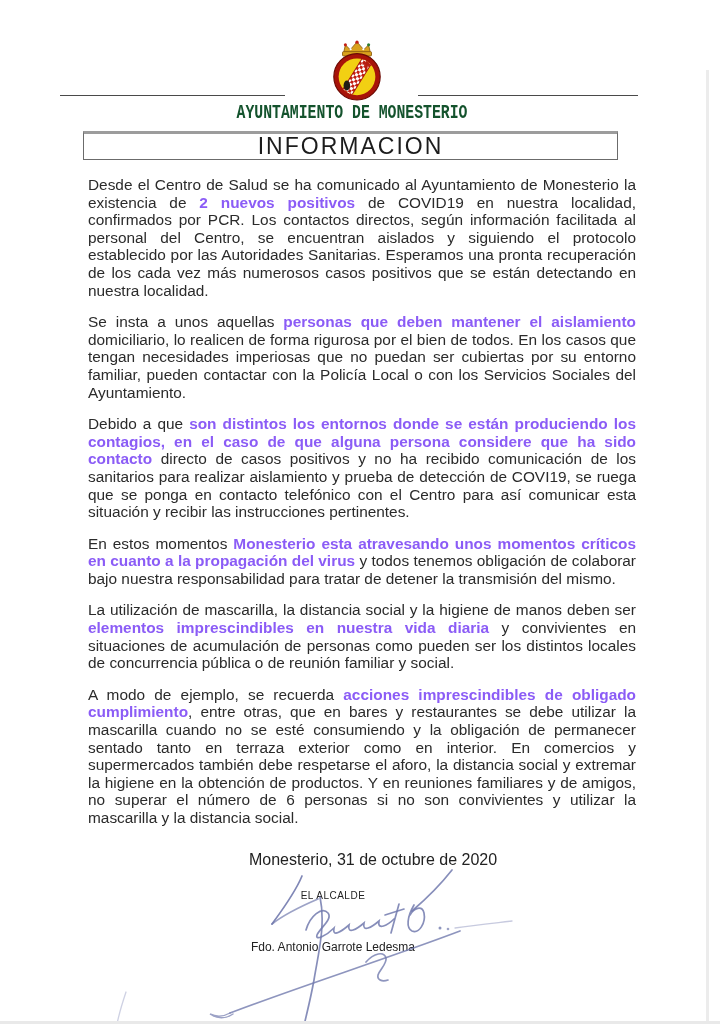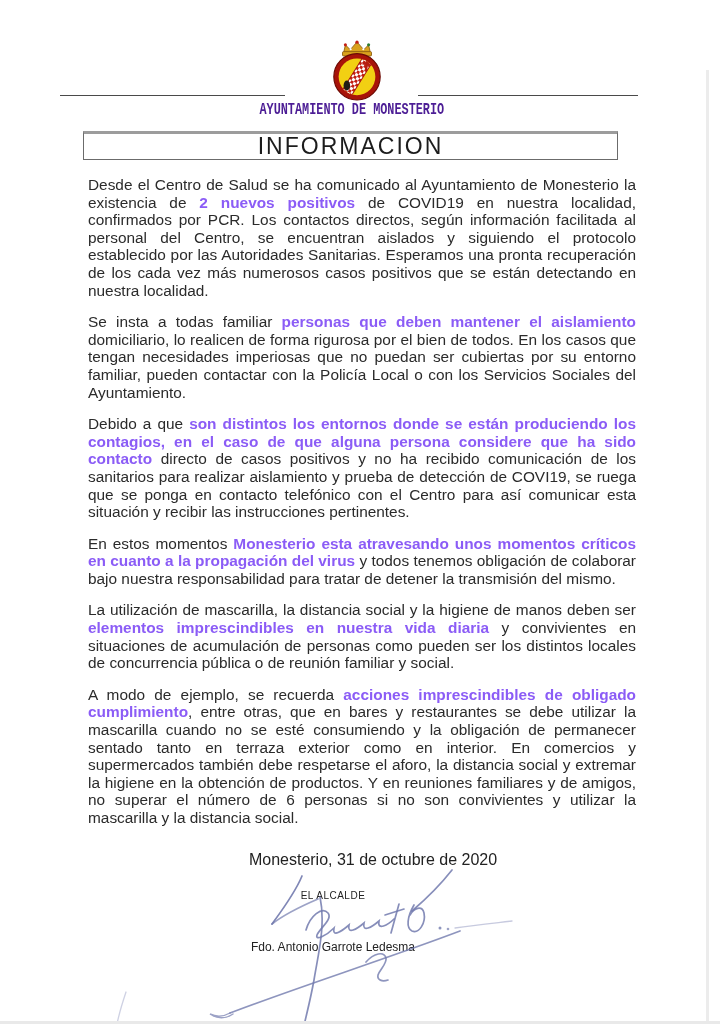--- a/index.html
+++ b/index.html
@@ -20,21 +20,21 @@
   .edge-bottom{position:absolute;left:0;right:0;bottom:0;height:3px;background:#e9e9e9;}
 
   
   .crest{position:absolute;left:328px;top:38px;width:58px;height:64px;}
   .rule{position:absolute;top:95px;height:1px;background:#4a4a4a;}
   .rule-left{left:60px;width:225px;}
   .rule-right{left:418px;width:220px;}
   .org-title{
     position:absolute;top:101px;left:0;width:704px;text-align:center;
     font-family:"Liberation Mono","DejaVu Sans Mono",monospace;
-    font-weight:700;font-size:16px;color:#4c1d95;white-space:nowrap;
+    font-weight:700;font-size:20px;color:#14532d;white-space:nowrap;
   }
   .org-title>span{display:inline-block;transform:scaleX(.74);transform-origin:center;}
   .banner-box{
     position:absolute;left:83px;top:131px;width:535px;height:29px;box-sizing:border-box;
     border:1px solid #6b6b6b;border-top:3px solid #9c9c9c;
     display:flex;align-items:center;justify-content:center;background:#fff;
   }
   .banner-box span{
     font-size:23px;letter-spacing:2px;color:#1c1c1c;font-weight:400;line-height:1;
   }
@@ -104,21 +104,21 @@
   <div class="org-title">
     <span>AYUNTAMIENTO DE MONESTERIO</span>
   </div>
 
   <div class="banner-box">
     <span>INFORMACION</span>
   </div>
 
   <div class="content">
       <p><span>Desde el Centro de Salud se ha comunicado al Ayuntamiento de Monesterio la existencia de </span><b>2 nuevos positivos</b><span> de COVID19 en nuestra localidad, confirmados por PCR. Los contactos directos, según información facilitada al personal del Centro, se encuentran aislados y siguiendo el protocolo establecido por las Autoridades Sanitarias. Esperamos una pronta recuperación de los cada vez más numerosos casos positivos que se están detectando en nuestra localidad.</span></p>
-      <p><span>Se insta a todas familiar </span><b>personas que deben mantener el aislamiento</b><span> domiciliario, lo realicen de forma rigurosa por el bien de todos. En los casos que tengan necesidades imperiosas que no puedan ser cubiertas por su entorno familiar, pueden contactar con la Policía Local o con los Servicios Sociales del Ayuntamiento.</span></p>
+      <p><span>Se insta a unos aquellas </span><b>personas que deben mantener el aislamiento</b><span> domiciliario, lo realicen de forma rigurosa por el bien de todos. En los casos que tengan necesidades imperiosas que no puedan ser cubiertas por su entorno familiar, pueden contactar con la Policía Local o con los Servicios Sociales del Ayuntamiento.</span></p>
       <p><span>Debido a que </span><b>son distintos los entornos donde se están produciendo los contagios, en el caso de que alguna persona considere que ha sido contacto</b><span> directo de casos positivos y no ha recibido comunicación de los sanitarios para realizar aislamiento y prueba de detección de COVI19, se ruega que se ponga en contacto telefónico con el Centro para así comunicar esta situación y recibir las instrucciones pertinentes.</span></p>
       <p><span>En estos momentos </span><b>Monesterio esta atravesando unos momentos críticos en cuanto a la propagación del virus</b><span> y todos tenemos obligación de colaborar bajo nuestra responsabilidad para tratar de detener la transmisión del mismo.</span></p>
       <p><span>La utilización de mascarilla, la distancia social y la higiene de manos deben ser </span><b>elementos imprescindibles en nuestra vida diaria</b><span> y convivientes en situaciones de acumulación de personas como pueden ser los distintos locales de concurrencia pública o de reunión familiar y social.</span></p>
       <p><span>A modo de ejemplo, se recuerda </span><b>acciones imprescindibles de obligado cumplimiento</b><span>, entre otras, que en bares y restaurantes se debe utilizar la mascarilla cuando no se esté consumiendo y la obligación de permanecer sentado tanto en terraza exterior como en interior. En comercios y supermercados también debe respetarse el aforo, la distancia social y extremar la higiene en la obtención de productos. Y en reuniones familiares y de amigos, no superar el número de 6 personas si no son convivientes y utilizar la mascarilla y la distancia social.</span></p>
     </div>
 
   <div class="footer">
     <div class="dateline">Monesterio, 31 de octubre de 2020</div>
     <div class="role">EL ALCALDE</div>
     <div class="signed">Fdo. Antonio Garrote Ledesma</div>

